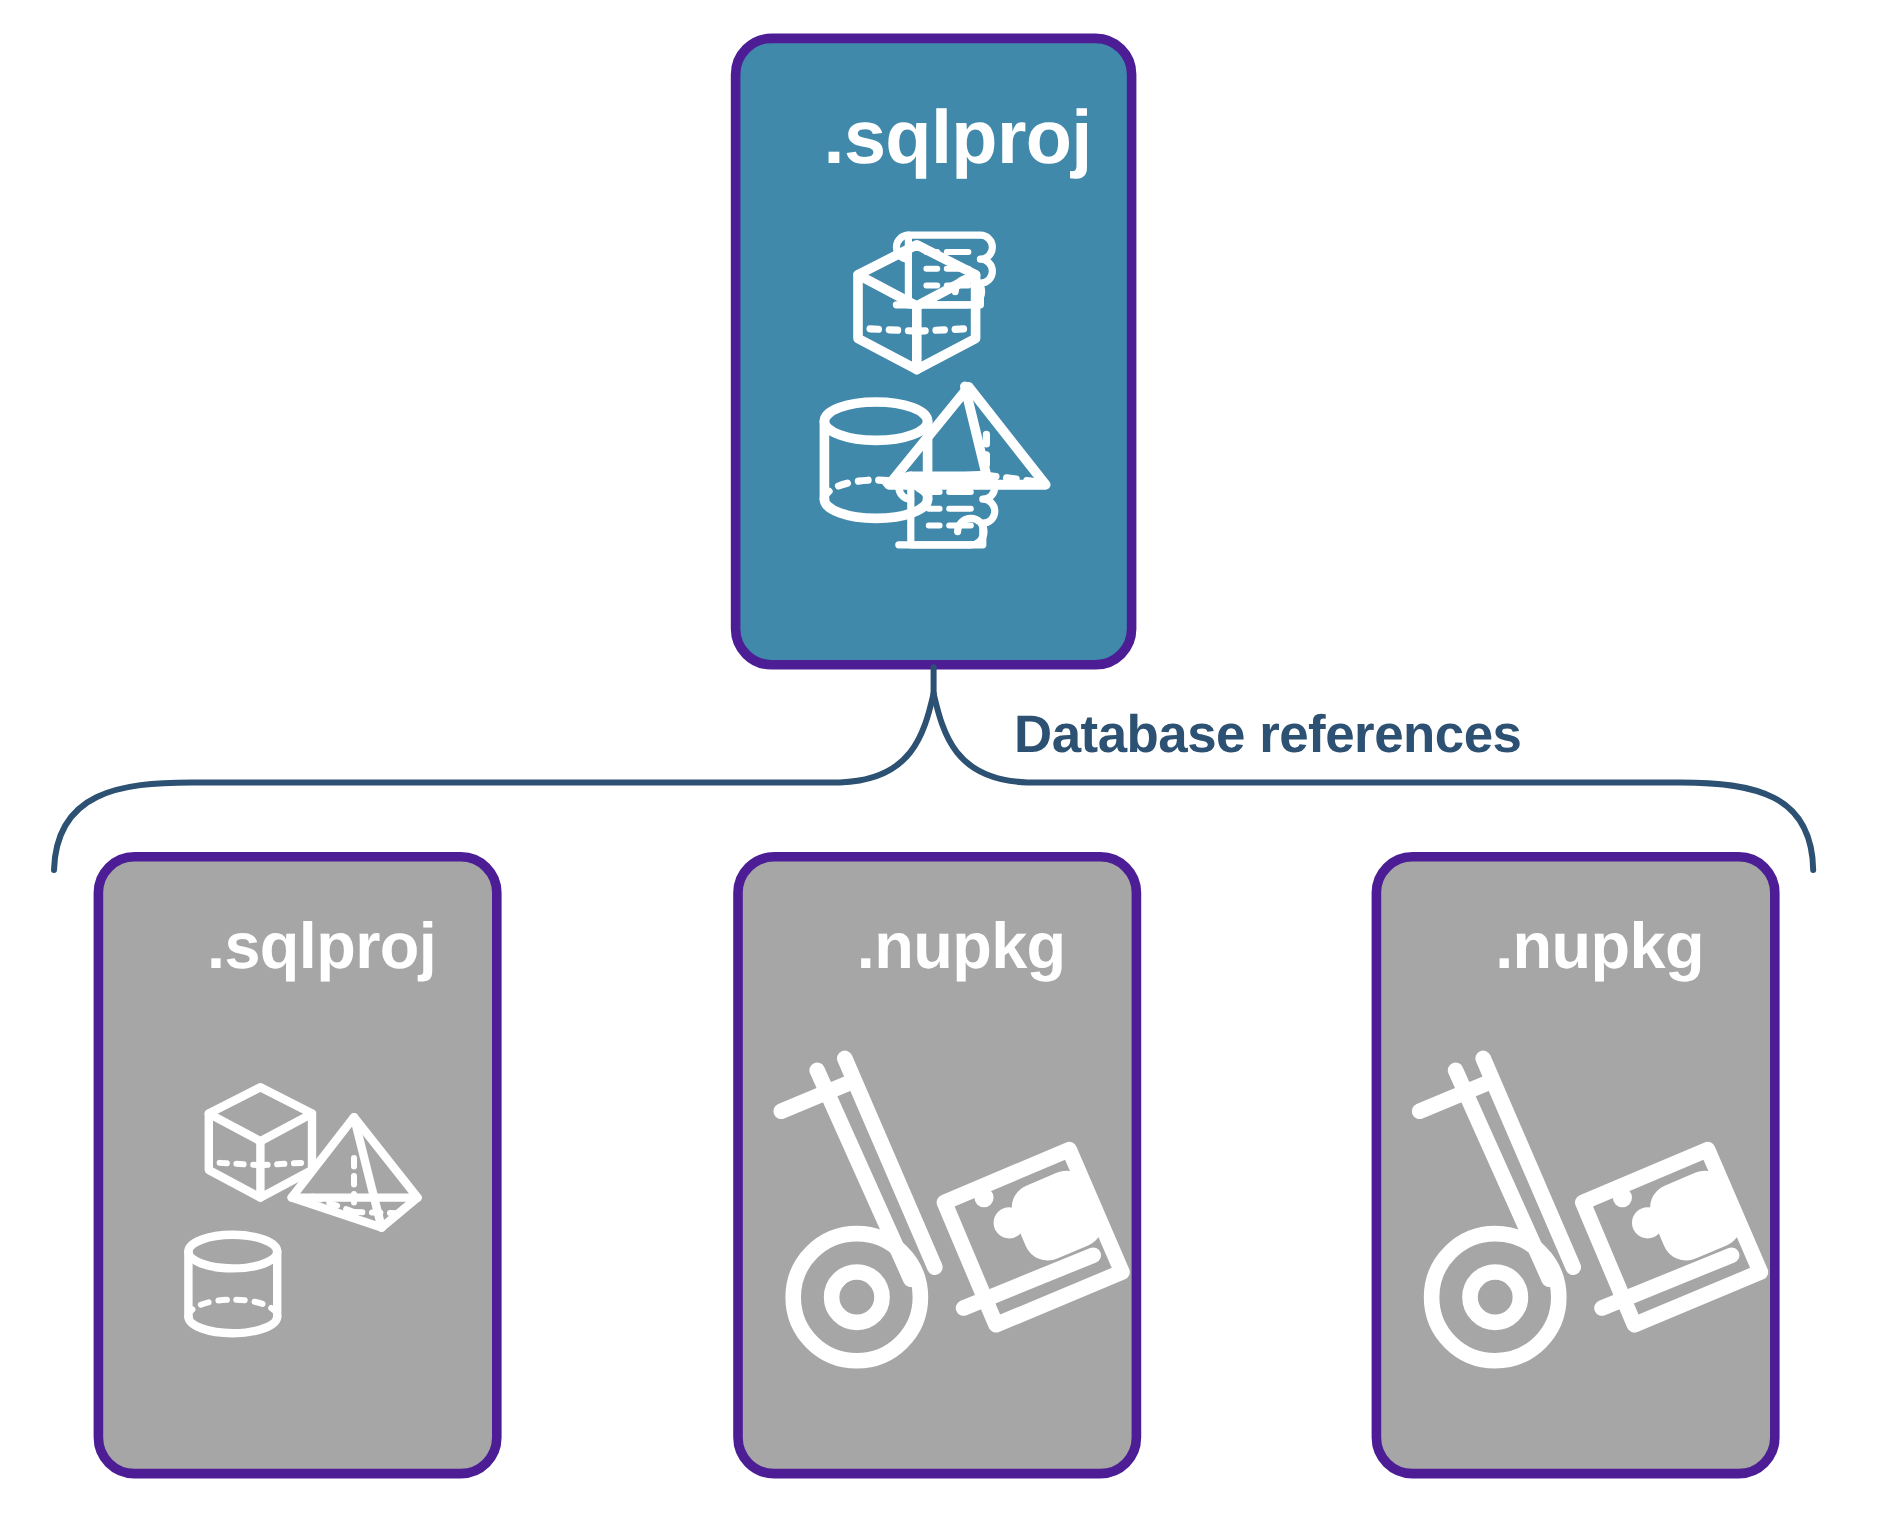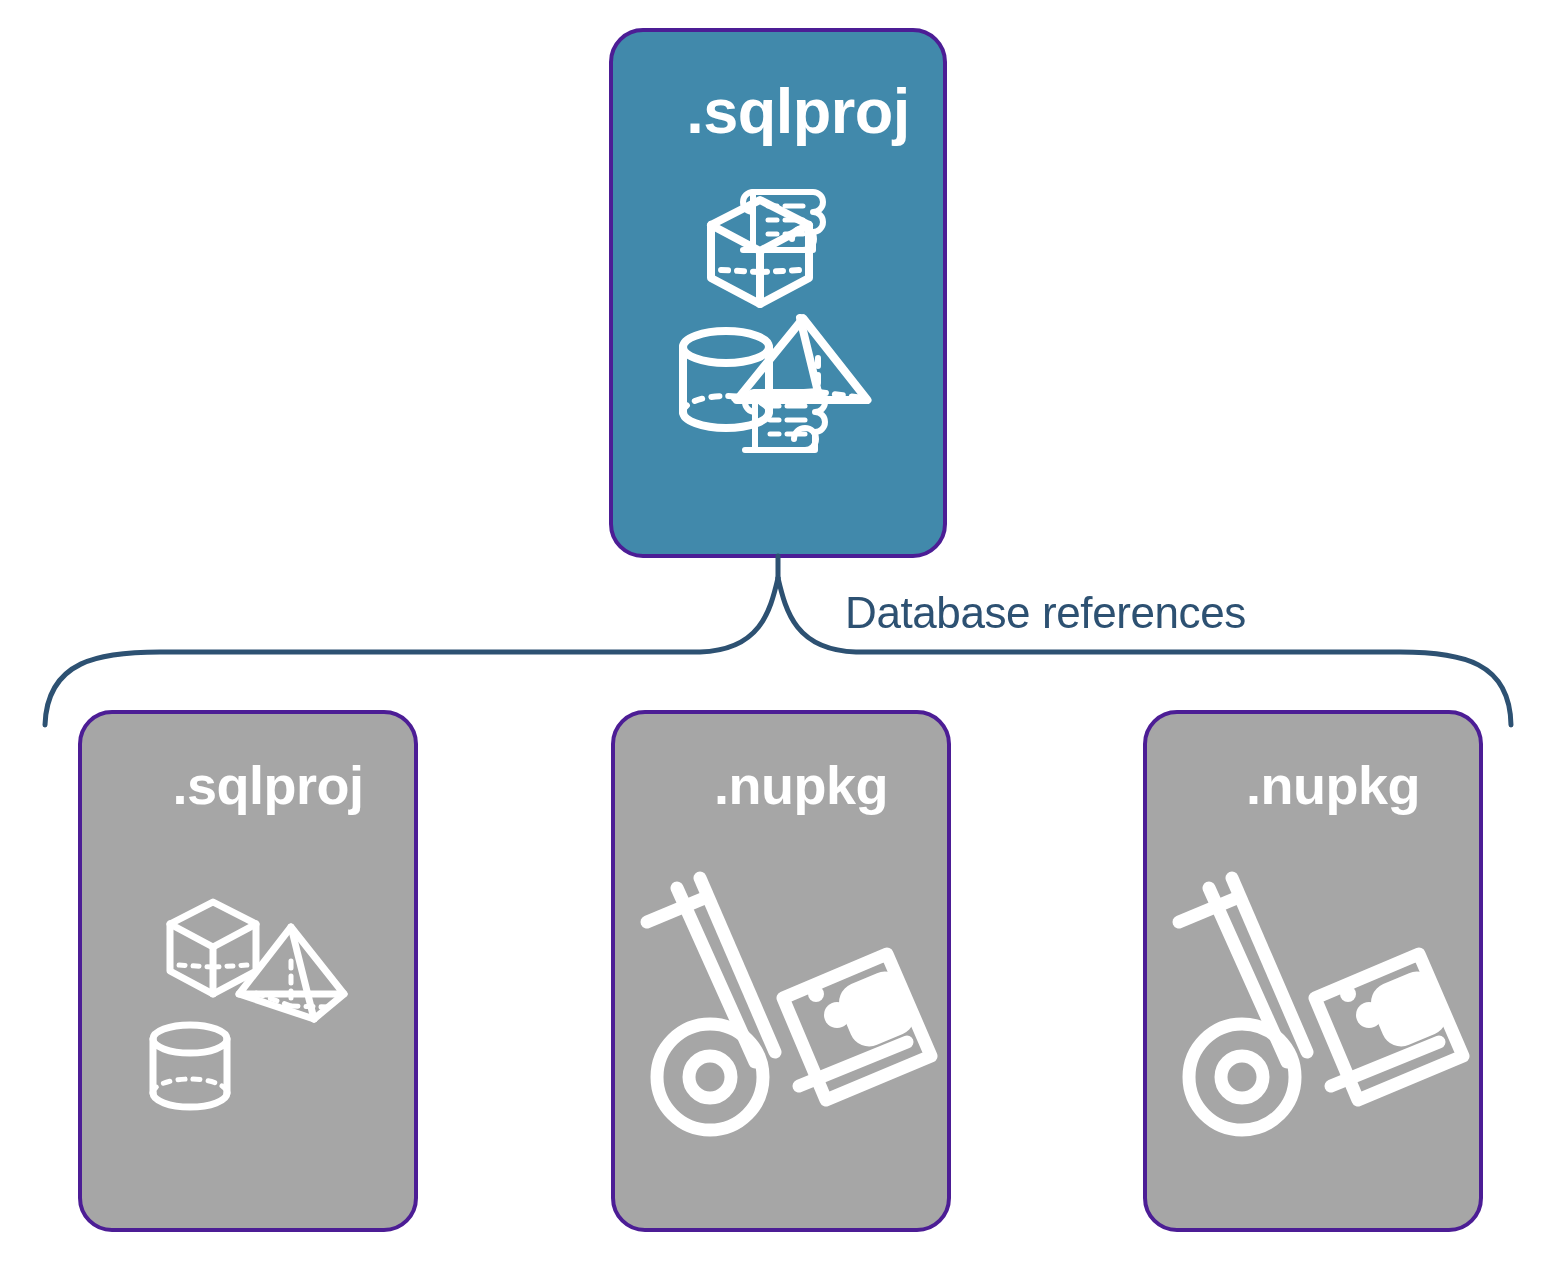--- a/index.html
+++ b/index.html
@@ -13,21 +13,21 @@
   #canvas {
     position: relative;
     width: 1566px;
     height: 1274px;
     background: #ffffff;
     overflow: hidden;
   }
   .card {
     position: absolute;
     box-sizing: border-box;
-    border: 4px solid #4c1d95;
+    border: 8px solid #4c1d95;
     border-radius: 34px;
     display: flex;
     flex-direction: column;
     align-items: center;
     padding-left: 40px;
   }
   .card-primary {
     background: #4189ab;
   }
   .card-secondary {
@@ -84,21 +84,21 @@
     width: 1566px;
     height: 1274px;
     pointer-events: none;
   }
   #bracket-label {
     position: absolute;
     left: 845px;
     top: 588px;
     color: #2d5172;
     font-size: 44px;
-    font-weight: normal;
+    font-weight: bold;
     letter-spacing: -0.4px;
     white-space: nowrap;
     user-select: none;
   }
 </style>
 </head>
 <body>
 
 <div id="canvas">
 

